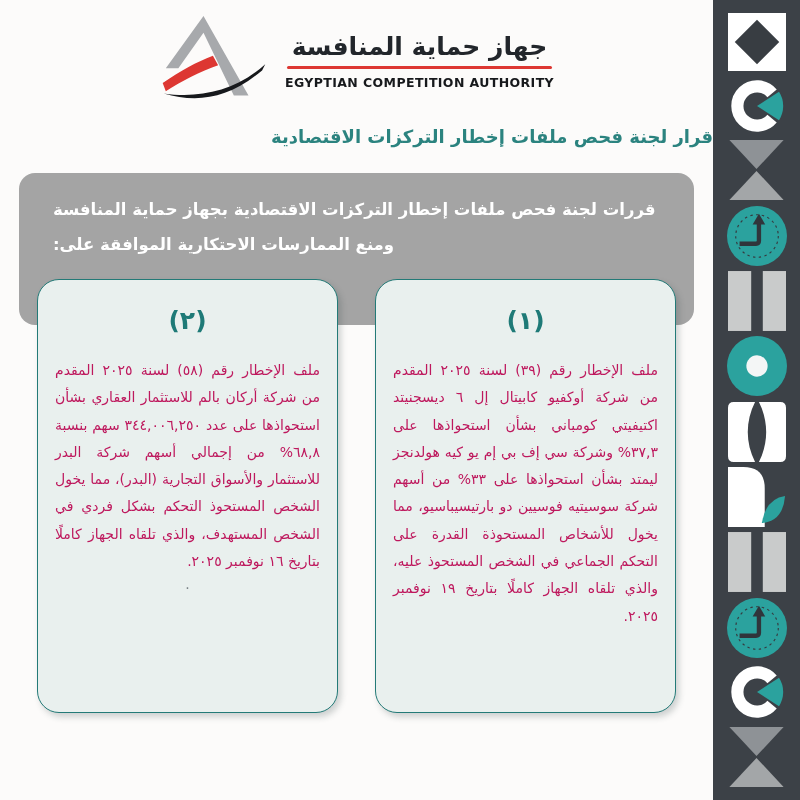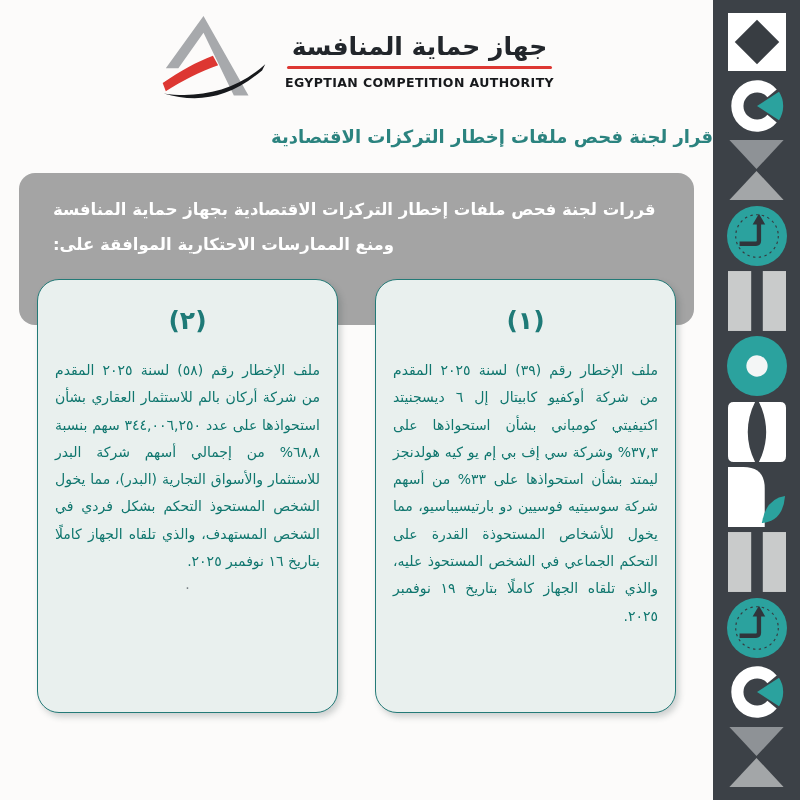--- a/index.html
+++ b/index.html
@@ -31,21 +31,21 @@
   
   .cards { display:flex; direction:rtl; gap:37px; padding:0 37px; margin-top:-46px; position:relative; }
   .card {
     flex:1 1 0; min-height:434px; background:#E9F0EE;
     border:1.5px solid #237A77; border-radius:22px;
     padding:18px 17px 16px 17px;
     box-shadow:3px 4px 6px rgba(40,60,60,.22);
   }
   .card-num { text-align:center; color:#1E7A77; font-size:25px; font-weight:bold; margin:8px 0 22px 0; }
   .card-body {
-    direction:rtl; text-align:justify; color:#0f766e; font-size:14px; line-height:1.95;
+    direction:rtl; text-align:justify; color:#be185d; font-size:14px; line-height:1.95;
   }
   .card-dot { text-align:center; color:#7B8287; font-size:14px; line-height:1.4; }
 
   
   .footer { text-align:center; margin-top:32px; }
   .site { display:inline-block; font-size:17px; font-weight:bold; color:#3F4347; letter-spacing:.3px; }
 
   
   .sidebar {
     position:absolute; right:0; top:0; width:87px; height:800px; background:#3C4147;

